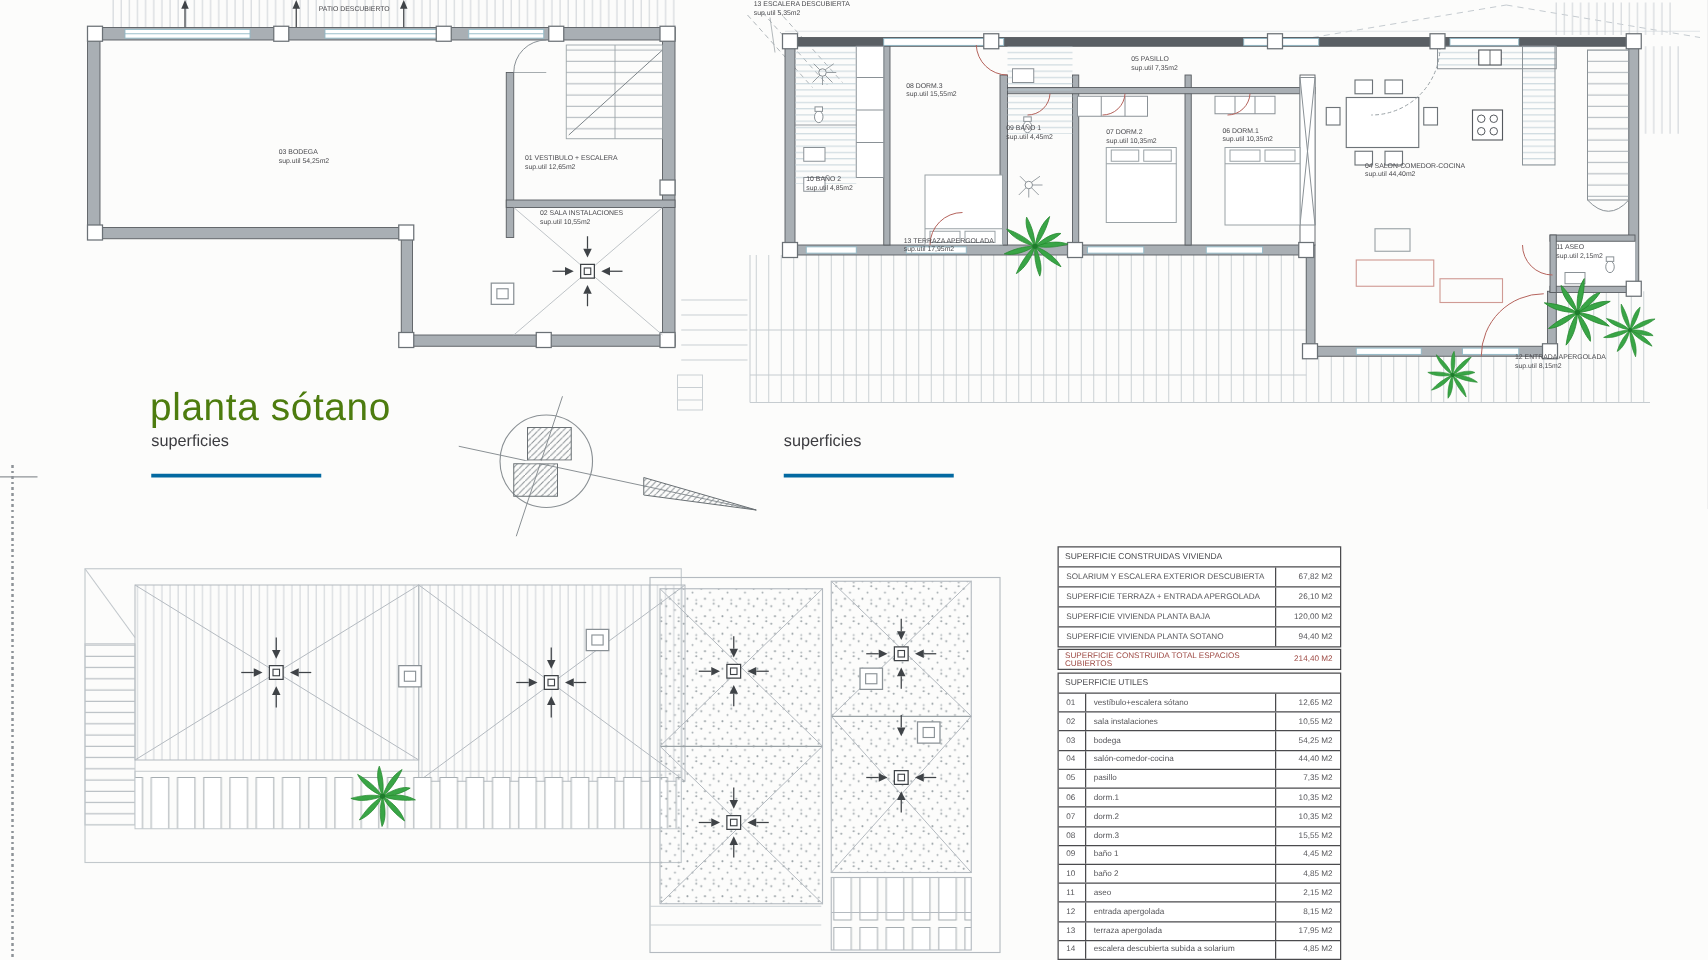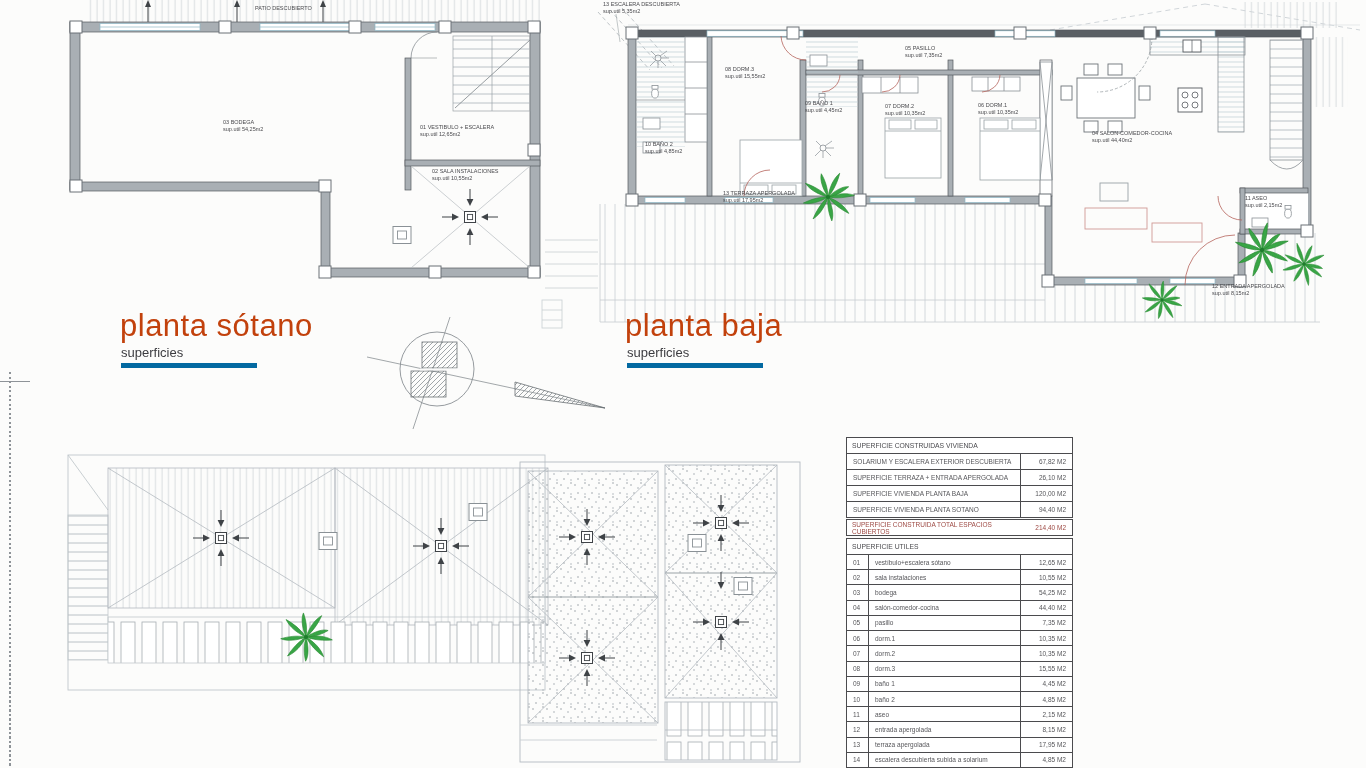--- a/index.html
+++ b/index.html
@@ -1,22 +1,22 @@
 <!DOCTYPE html>
 <html><head>
 <meta charset="utf-8">
 <style>
   html,body{margin:0;padding:0;background:#e8e8e8;}
   .canvas{position:relative;width:1366px;height:768px;background:#fcfcfb;overflow:hidden;
           font-family:"Liberation Sans",sans-serif;}
   svg{position:absolute;overflow:visible;}
   .lbl{position:absolute;font-size:5.5px;line-height:1.25;color:#4a4a4e;white-space:nowrap;z-index:5;}
-  .title{position:absolute;color:#c2410c;font-size:31px;letter-spacing:.5px;z-index:5;}
+  .title{position:absolute;color:#4d7c0f;font-size:31px;letter-spacing:.5px;z-index:5;}
   .subtitle{position:absolute;color:#3c3c40;font-size:13px;width:136px;
-            border-bottom:5px solid #0369a1;padding-bottom:3px;z-index:5;}
+            border-bottom:3px solid #0369a1;padding-bottom:19px;z-index:5;}
   .tbl{position:absolute;left:846px;width:227px;border:1px solid #4b4b4e;background:#fff;
        box-sizing:border-box;color:#56565a;font-size:6.5px;z-index:6;}
   .thead{display:flex;align-items:center;height:15px;padding-left:5px;font-size:6.8px;color:#4a4a4e;}
   .trow{display:flex;border-top:1px solid #4b4b4e;align-items:center;box-sizing:border-box;}
   .t1row{height:16px;}
   .tnum{width:22px;align-self:stretch;display:flex;align-items:center;
         border-right:1px solid #4b4b4e;padding-left:6px;box-sizing:border-box;}
   .tlabel{flex:1;padding-left:6px;}
   .tval{width:52px;align-self:stretch;display:flex;align-items:center;justify-content:flex-end;
         border-left:1px solid #4b4b4e;padding-right:6px;box-sizing:border-box;}
@@ -488,21 +488,20 @@
     <div>13 TERRAZA APERGOLADA</div>
     <div>sup.util 17,95m2</div>
   </div>
   <div class="lbl" style="left:1212px;top:283px">
     <div>12 ENTRADA APERGOLADA</div>
     <div>sup.util 8,15m2</div>
   </div>
 
   <div class="title" style="left:120px;top:308px">planta sótano</div>
   <div class="subtitle" style="left:121px;top:345px">superficies</div>
-  <div class="title" style="left:625px;top:308px">planta baja</div>
   <div class="subtitle" style="left:627px;top:345px">superficies</div>
 
   <div class="tbl" style="top:437px">
     <div class="thead">SUPERFICIE CONSTRUIDAS VIVIENDA</div>
     <div class="trow t1row">
       <div class="tlabel">SOLARIUM Y ESCALERA EXTERIOR DESCUBIERTA</div>
       <div class="tval">67,82 M2</div>
     </div>
     <div class="trow t1row">
       <div class="tlabel">SUPERFICIE TERRAZA + ENTRADA APERGOLADA</div>

